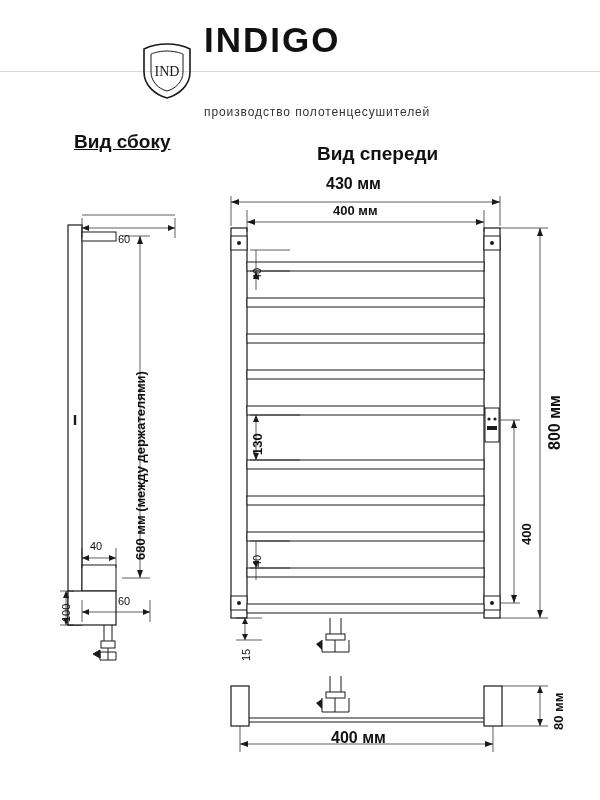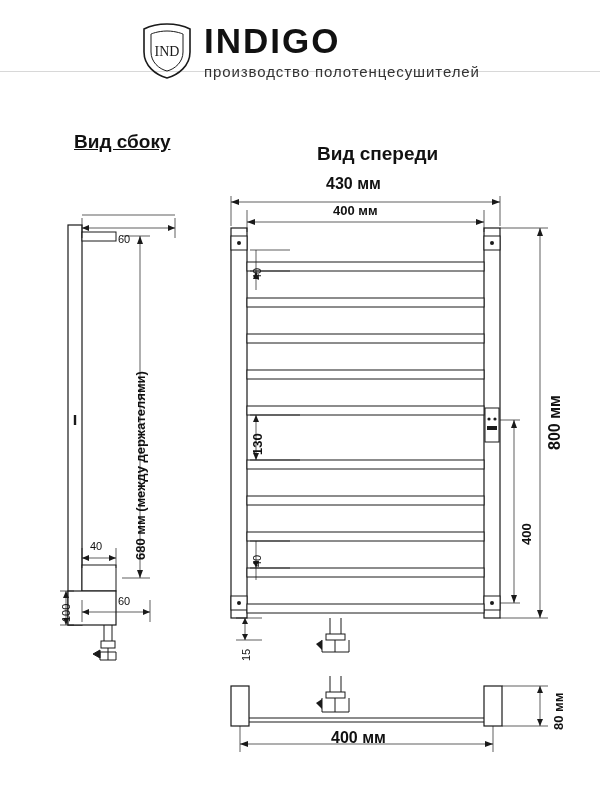--- a/index.html
+++ b/index.html
@@ -36,33 +36,34 @@
     width: 54px;
     height: 58px;
     position: relative;
     margin-right: 10px;
   }
   .brand-mark svg { display: block; }
   .brand-text {
     display: flex;
     flex-direction: column;
     justify-content: flex-end;
+    gap: 27px;
   }
   .brand-title {
     font-size: 35px;
     font-weight: bold;
     letter-spacing: 2px;
     line-height: 1;
     color: #111;
   }
   .brand-sub {
-    font-size: 15px;
+    font-size: 12px;
     letter-spacing: 0.9px;
     color: #333;
-    margin-top: 5px;
+    margin-top: 21px;
   }
 
   
   .view-title {
     position: absolute;
     font-size: 19px;
     font-weight: bold;
     color: #111;
   }
   #title-side { left: 74px; top: 131px; text-decoration: underline; }

